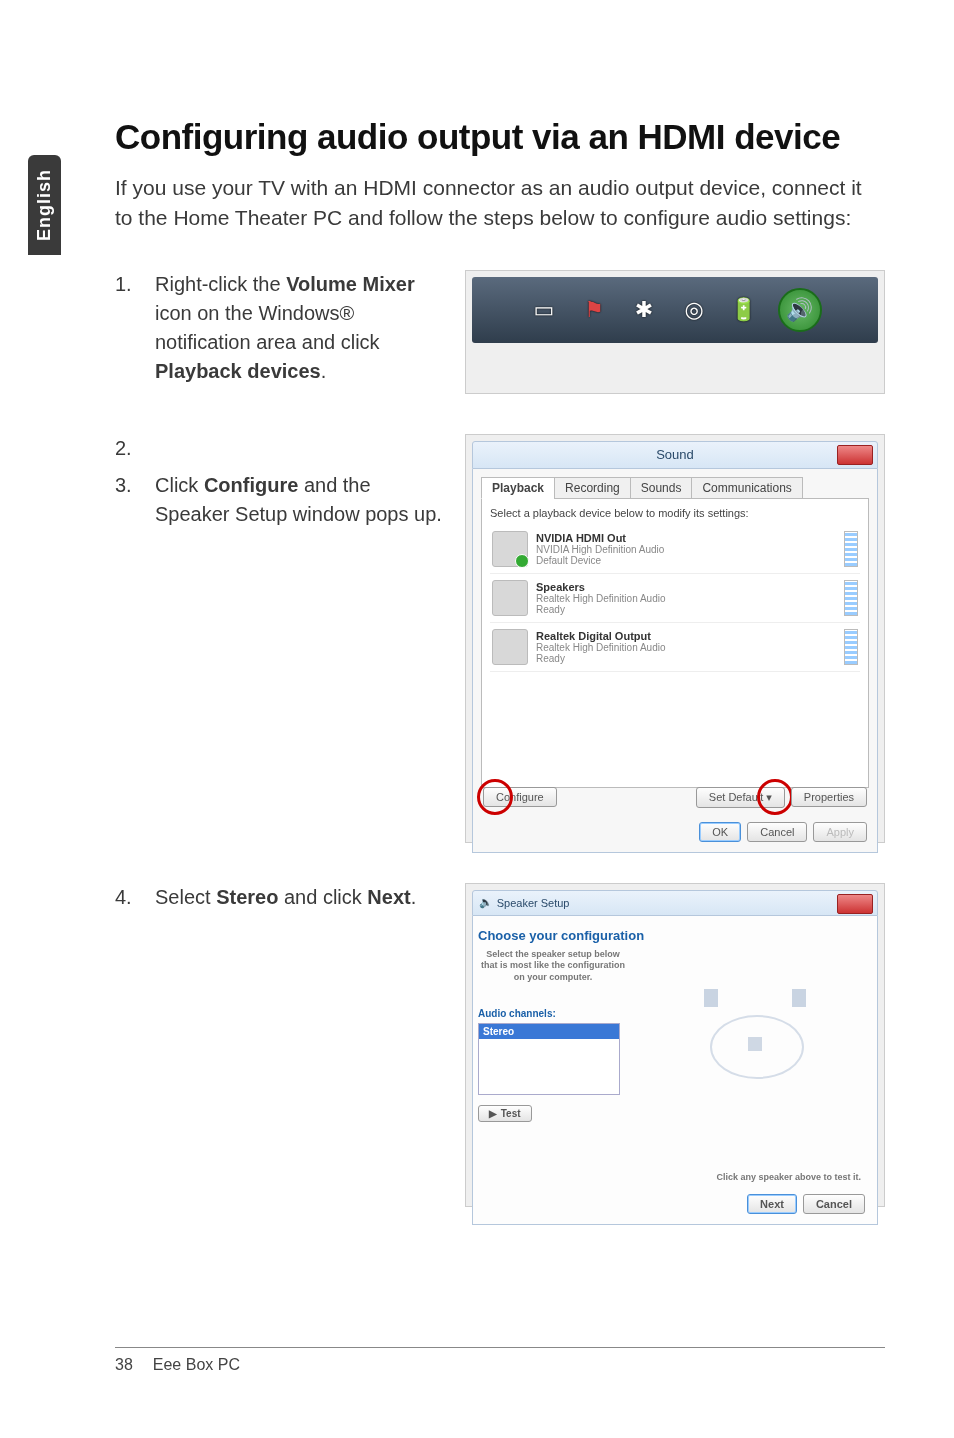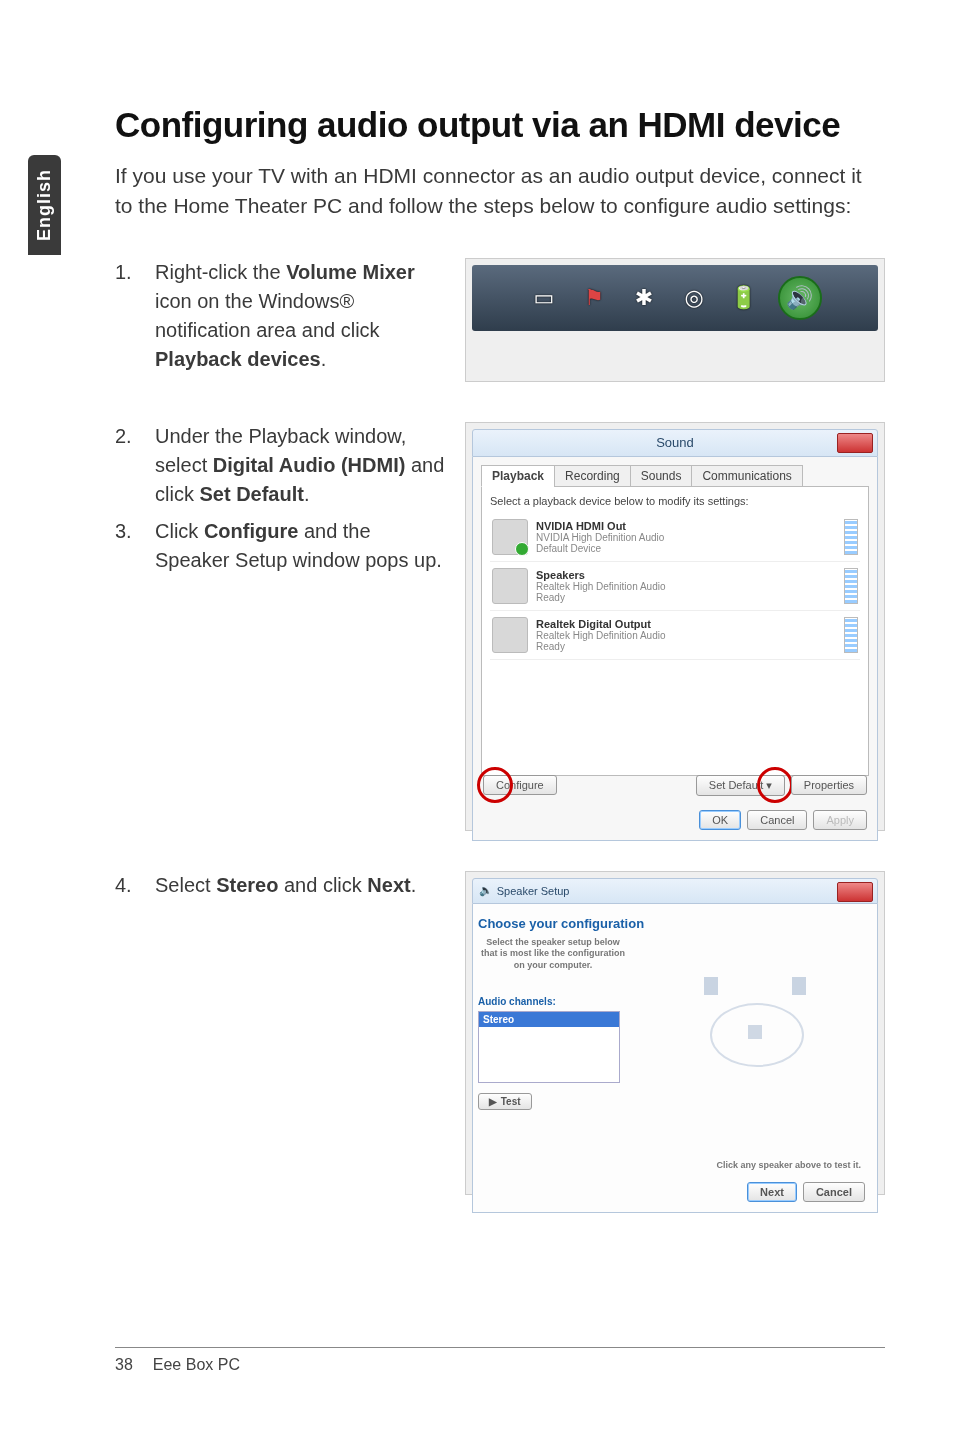--- a/index.html
+++ b/index.html
@@ -23,21 +23,21 @@
     transform: rotate(180deg);
     padding: 14px 6px;
     font-weight: bold;
     font-size: 18px;
     border-radius: 0 0 6px 6px;
     letter-spacing: 1px;
   }
   .page {
     position: absolute;
     left: 115px;
-    top: 103px;
+    top: 115px;
     width: 770px;
   }
   h1 {
     font-family: Arial, sans-serif;
     font-weight: 900;
     font-size: 35px;
     color: #111;
     margin: 0 0 14px 0;
     line-height: 1.25;
     letter-spacing: -0.5px;
@@ -397,23 +397,20 @@
         <span class="tray-icon">🔋</span>
         <span class="tray-circle">🔊</span>
       </div>
     </div>
   </div>
 
   <div class="row">
     <ol class="steps steps-list">
       <li>
         <span class="num">2.</span>
-        <span class="txt">
-          <span>Under the Playback window, select </span><span class="b">Digital Audio (HDMI)</span><span> and click </span><span class="b">Set Default</span><span>.</span>
-        </span>
       </li>
       <li>
         <span class="num">3.</span>
         <span class="txt">
           <span>Click </span><span class="b">Configure</span><span> and the Speaker Setup window pops up.</span>
         </span>
       </li>
     </ol>
     <div class="img-box sound-dlg">
       <div class="dlg-titlebar">

